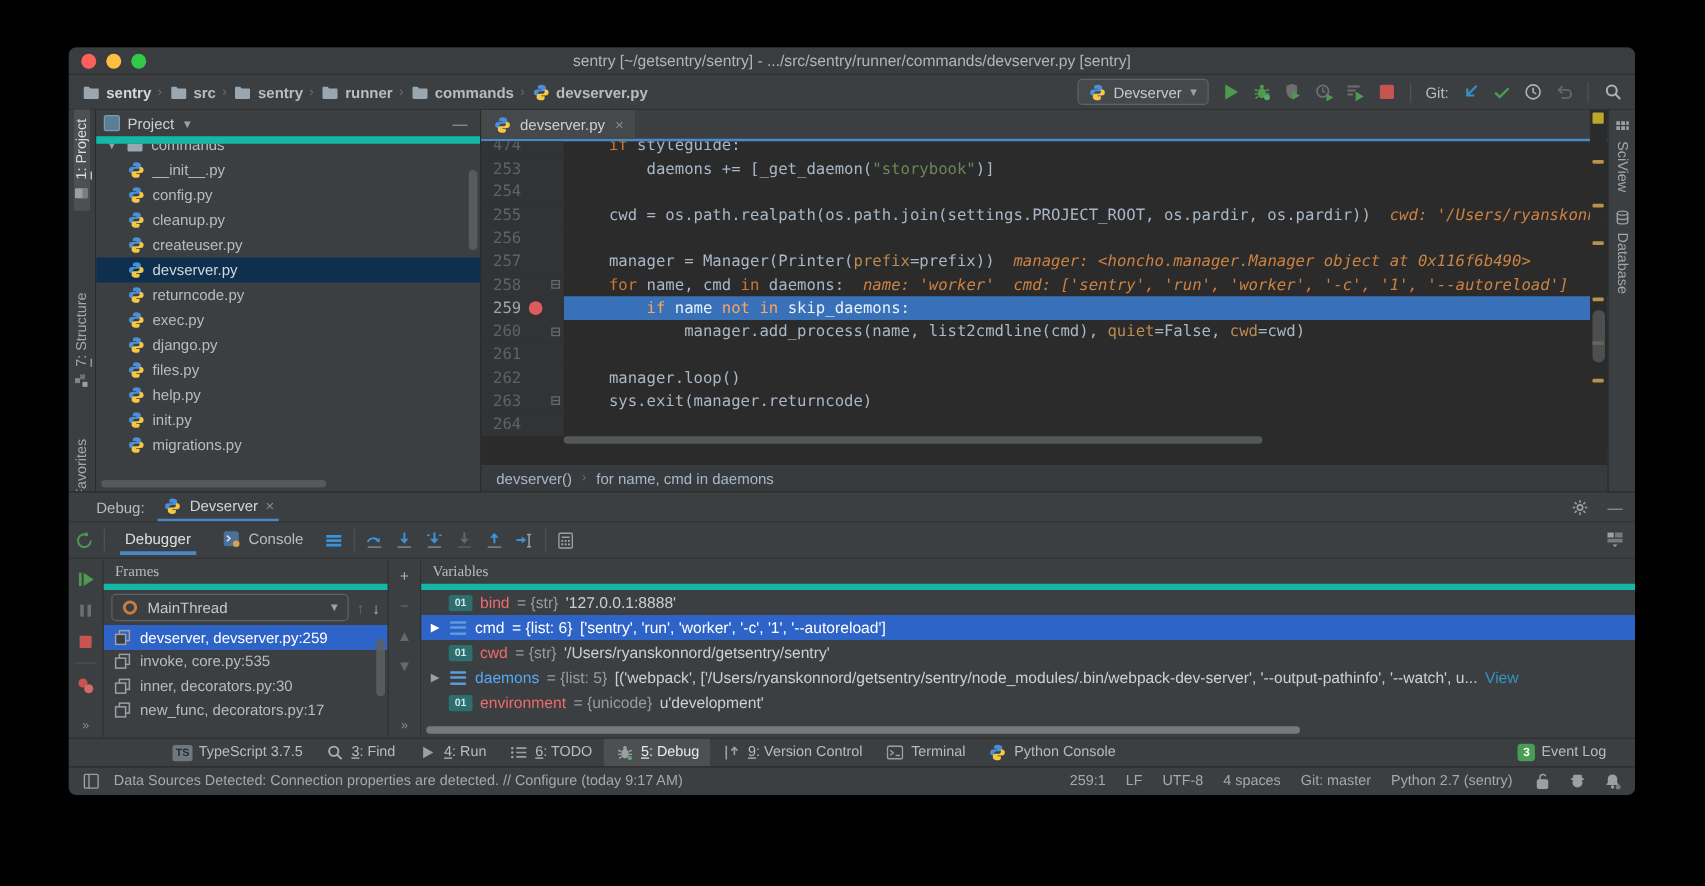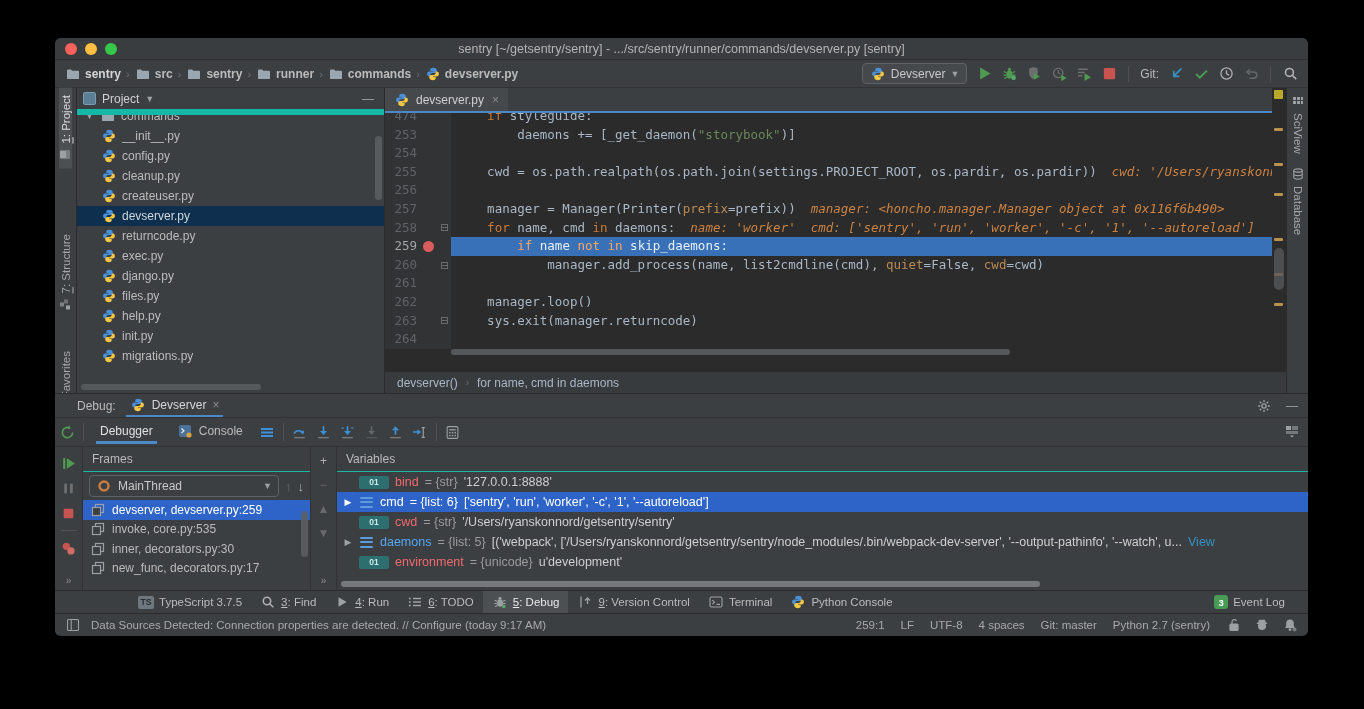--- a/index.html
+++ b/index.html
@@ -86,39 +86,39 @@
   .dtools .tabt{padding:4px 8px 6px;color:#BBBBBB;position:relative;display:flex;gap:6px;align-items:center;}
   .dtools .tabt.active{color:#E0E0E0;}
   .dtools .tabt.active:after{content:"";position:absolute;left:4px;right:4px;bottom:0;height:3px;background:#4A88C7;}
   .dsep{width:1px;height:18px;background:#515151;}
   .dtools .right{position:absolute;right:8px;}
   .dbody{flex:1;display:flex;min-height:0;}
   .dstrip{width:28px;flex:none;border-right:1px solid #323232;display:flex;flex-direction:column;align-items:center;gap:9px;padding-top:8px;position:relative;}
   .dstrip .hr{width:16px;height:1px;background:#515151;}
   .dstrip .more{position:absolute;bottom:4px;color:#8A8A8A;font-size:10px;}
   .frames{width:228px;flex:none;border-right:1px solid #323232;display:flex;flex-direction:column;position:relative;}
-  .panehead{height:25px;display:flex;align-items:center;padding:0 9px;color:#BBBBBB;border-bottom:1px solid #14b8a6;flex:none;}
+  .panehead{height:25px;display:flex;align-items:center;padding:0 9px;color:#BBBBBB;border-bottom:5px solid #14b8a6;flex:none;font-family:Liberation Serif, serif;}
   .threadrow{height:28px;display:flex;align-items:center;gap:6px;padding:0 6px;flex:none;}
   .threadbox{flex:1;display:flex;align-items:center;gap:6px;border:1px solid #5E6264;border-radius:4px;height:22px;padding:0 6px;color:#C8C8C8;}
   .threadbox .sp{flex:1;}
   .arrbtn{font-size:13px;color:#AFB1B3;}
   .flist{flex:1;overflow:hidden;}
   .frow{height:19.5px;display:flex;align-items:center;gap:6px;padding:0 7px;color:#BBBBBB;white-space:nowrap;}
   .frow.sel{background:#2E64C8;color:#FFFFFF;}
   .fthumb{position:absolute;right:2px;top:64px;width:7px;height:46px;background:#5C6062;border-radius:4px;opacity:.85;}
   .vtools{width:26px;flex:none;border-right:1px solid #323232;display:flex;flex-direction:column;align-items:center;gap:10px;padding-top:7px;position:relative;color:#AFB1B3;}
   .vtools .dim{color:#68696B;}
   .vtools .more{position:absolute;bottom:4px;font-size:10px;color:#8A8A8A;}
   .vars{flex:1;display:flex;flex-direction:column;min-width:0;position:relative;}
   .vlist{flex:1;overflow:hidden;}
   .vrow{height:20px;display:flex;align-items:center;gap:6px;padding:0 6px;white-space:nowrap;font-size:12.5px;}
   .vrow .exp{width:10px;color:#9DA0A2;font-size:9px;text-align:center;flex:none;}
   .vrow.sel{background:#2E64C8;}
   .vrow.sel *{color:#FFFFFF !important;}
-  .badge01{width:30px;height:13px;background:#2D6E6E;color:#CDE8E8;font-size:8.5px;display:inline-flex;align-items:center;justify-content:center;border-radius:2px;font-weight:bold;flex:none;}
+  .badge01{width:19px;height:13px;background:#2D6E6E;color:#CDE8E8;font-size:8.5px;display:inline-flex;align-items:center;justify-content:center;border-radius:2px;font-weight:bold;flex:none;}
   .badgelist{width:15px;height:13px;flex:none;display:inline-flex;flex-direction:column;justify-content:space-between;padding:1px 1px;}
   .badgelist i{display:block;height:2px;background:#5D9CDC;border-radius:1px;}
   .vname.red{color:#EF6B6E;} .vname.blue{color:#56A8F5;} .vname.white{color:#E8E8E8;}
   .vtype{color:#9B9B9B;} .vval{color:#CFCFCF;} .vlink{color:#3592C4;}
   .vscroll{position:absolute;left:4px;bottom:3px;width:72%;height:6px;background:#8A8D8F;border-radius:3px;opacity:.75;}
   
   .btoolbar{height:23px;flex:none;display:flex;align-items:center;background:#3C3F41;border-top:1px solid #2B2B2B;padding-left:74px;padding-right:14px;font-size:11.5px;}
   .btool{display:flex;align-items:center;gap:5px;height:23px;padding:0 9px;color:#BBBBBB;white-space:nowrap;}
   .btool.active{background:#4C5052;color:#E8E8E8;}
   .btool u{text-decoration:underline;}

